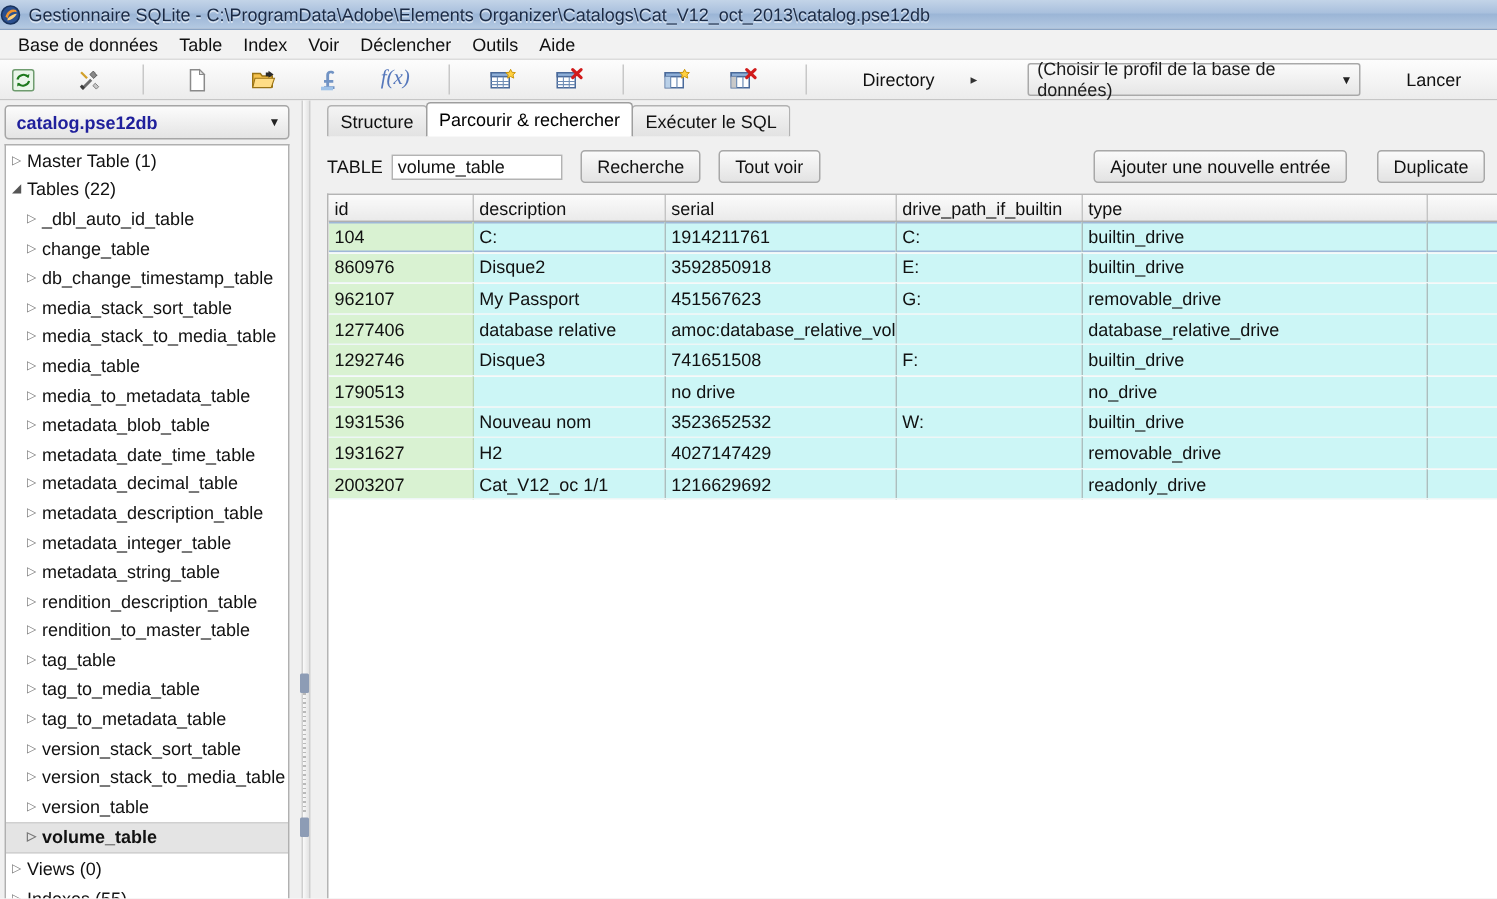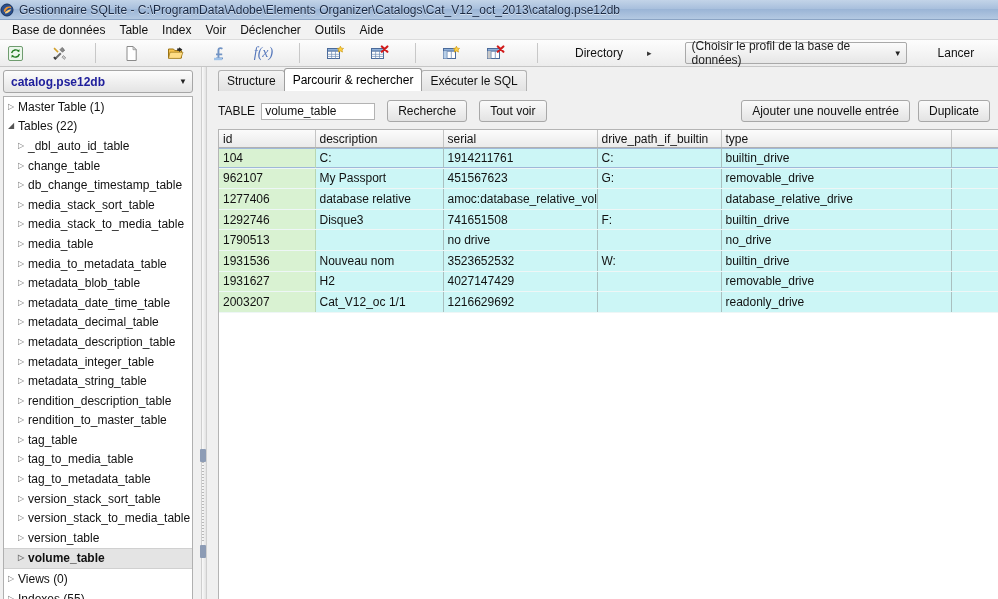--- a/index.html
+++ b/index.html
@@ -432,21 +432,21 @@
 
       <div class="panel">
 
         <div class="tbl-toolbar">
           <span class="lbl-table">TABLE</span>
           <input class="table-name-input" type="text" value="volume_table" style="">
           <div class="btn sp">Recherche</div>
           <div class="btn sp">Tout voir</div>
           <div class="spacer"></div>
           <div class="btn">Ajouter une nouvelle entrée</div>
-          <div class="btn" style="margin-left:8px;margin-right:8px;">Duplicate</div>
+          <div class="btn" style="margin-left:20px;margin-right:8px;">Duplicate</div>
         </div>
 
         <div class="gridwrap">
           <table class="grid" id="grid-host">
               <colgroup>
                 <col style="width: 96px;">
                 <col style="width: 128px;">
                 <col style="width: 154px;">
                 <col style="width: 124px;">
                 <col style="width: 230px;">
@@ -466,20 +466,29 @@
                 <tr class="grid-row r-sel">
                   <td class="c-id">104</td>
                   <td class="c-data">C:</td>
                   <td class="c-data">1914211761</td>
                   <td class="c-data">C:</td>
                   <td class="c-data">builtin_drive</td>
                   <td class="c-tail"></td>
                   <td style="background: rgb(255, 255, 255); border-right: none; border-bottom: 1px solid rgb(155, 180, 212); border-top: 1px solid rgb(155, 180, 212);"></td>
                 </tr>
                 <tr class="grid-row">
+                  <td class="c-id">860976</td>
+                  <td class="c-data">Disque2</td>
+                  <td class="c-data">3592850918</td>
+                  <td class="c-data">E:</td>
+                  <td class="c-data">builtin_drive</td>
+                  <td class="c-tail"></td>
+                  <td style="background: rgb(255, 255, 255); border-right: none; border-bottom: 1px solid rgb(255, 255, 255);"></td>
+                </tr>
+                <tr class="grid-row">
                   <td class="c-id">962107</td>
                   <td class="c-data">My Passport</td>
                   <td class="c-data">451567623</td>
                   <td class="c-data">G:</td>
                   <td class="c-data">removable_drive</td>
                   <td class="c-tail"></td>
                   <td style="background: rgb(255, 255, 255); border-right: none; border-bottom: 1px solid rgb(255, 255, 255);"></td>
                 </tr>
                 <tr class="grid-row">
                   <td class="c-id">1277406</td>

